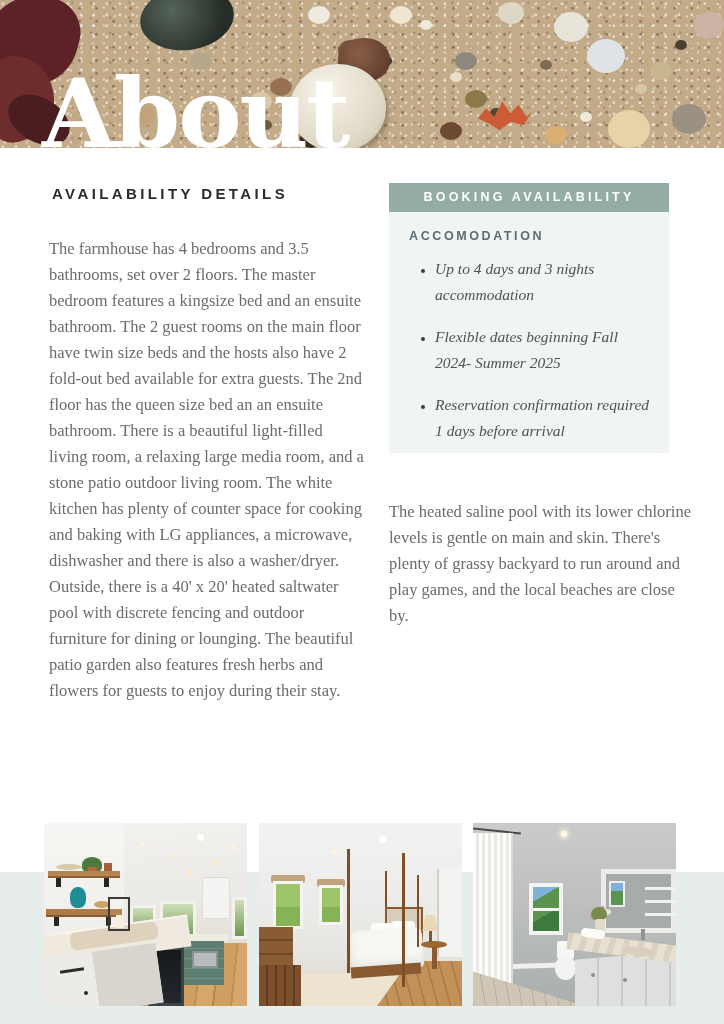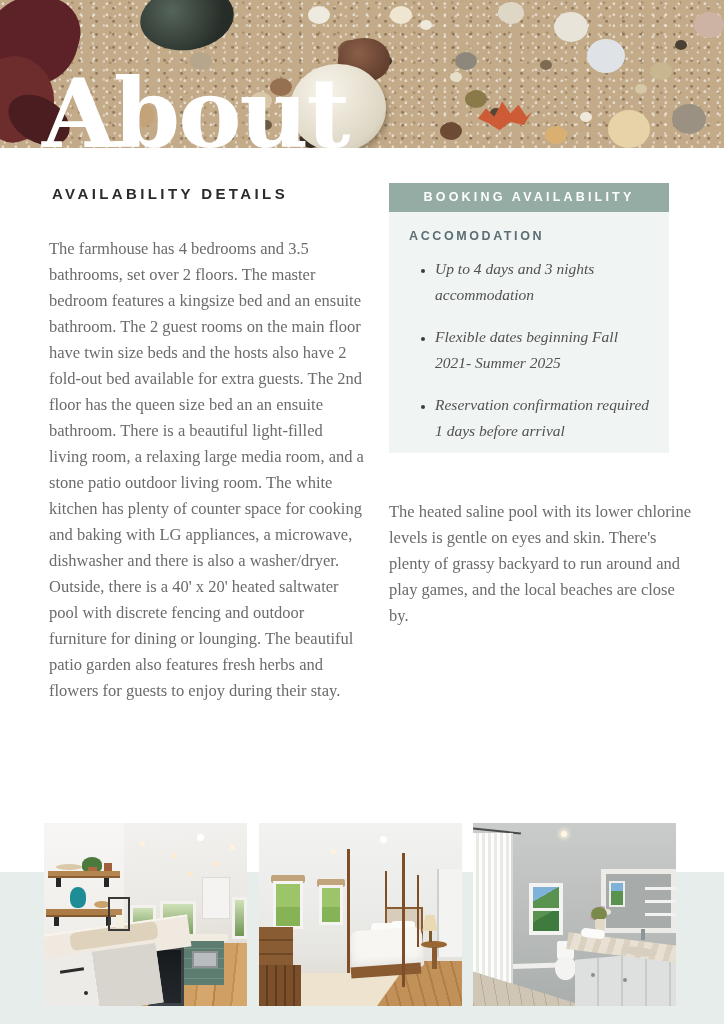--- a/index.html
+++ b/index.html
@@ -212,25 +212,25 @@
   </header>
 
   <h2 class="h-accom">AVAILABILITY DETAILS</h2>
   <p class="body-text p-accom">The farmhouse has 4 bedrooms and 3.5 bathrooms, set over 2 floors. The master bedroom features a kingsize bed and an ensuite bathroom. The 2 guest rooms on the main floor have twin size beds and the hosts also have 2 fold-out bed available for extra guests. The 2nd floor has the queen size bed an an ensuite bathroom. There is a beautiful light-filled living room, a relaxing large media room, and a stone patio outdoor living room. The white kitchen has plenty of counter space for cooking and baking with LG appliances, a microwave, dishwasher and there is also a washer/dryer. Outside, there is a 40' x 20' heated saltwater pool with discrete fencing and outdoor furniture for dining or lounging. The beautiful patio garden also features fresh herbs and flowers for guests to enjoy during their stay.</p>
 
   <div class="booking-bar">BOOKING AVAILABILITY</div>
   <aside class="booking-panel">
     <div class="availability">ACCOMODATION</div>
     <ul>
         <li>Up to 4 days and 3 nights accommodation</li>
-        <li>Flexible dates beginning Fall 2021- Summer 2025</li>
+        <li>Flexible dates beginning Fall 2024- Summer 2025</li>
         <li>Reservation confirmation required 1 days before arrival</li>
       </ul>
   </aside>
-  <p class="body-text p-pool">The heated saline pool with its lower chlorine levels is gentle on eyes and skin. There's plenty of grassy backyard to run around and play games, and the local beaches are close by.</p>
+  <p class="body-text p-pool">The heated saline pool with its lower chlorine levels is gentle on main and skin. There's plenty of grassy backyard to run around and play games, and the local beaches are close by.</p>
 
   <div class="band"></div>
 
   <div class="photo photo-kitchen">
     <div class="k-lights"></div>
     <div class="k-leftwall"></div>
     <div class="k-platter"></div>
     <div class="k-plant"></div>
     <div class="k-pot"></div>
     <div class="k-pot2"></div>

